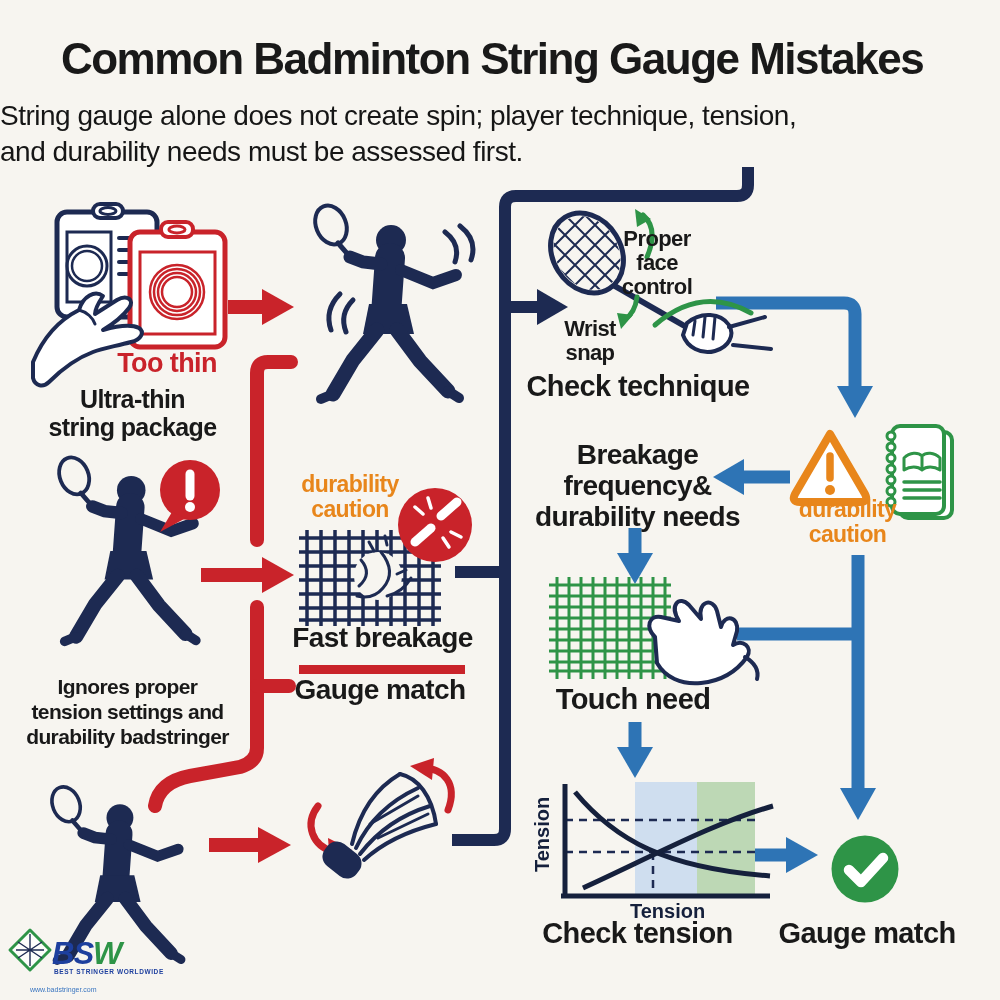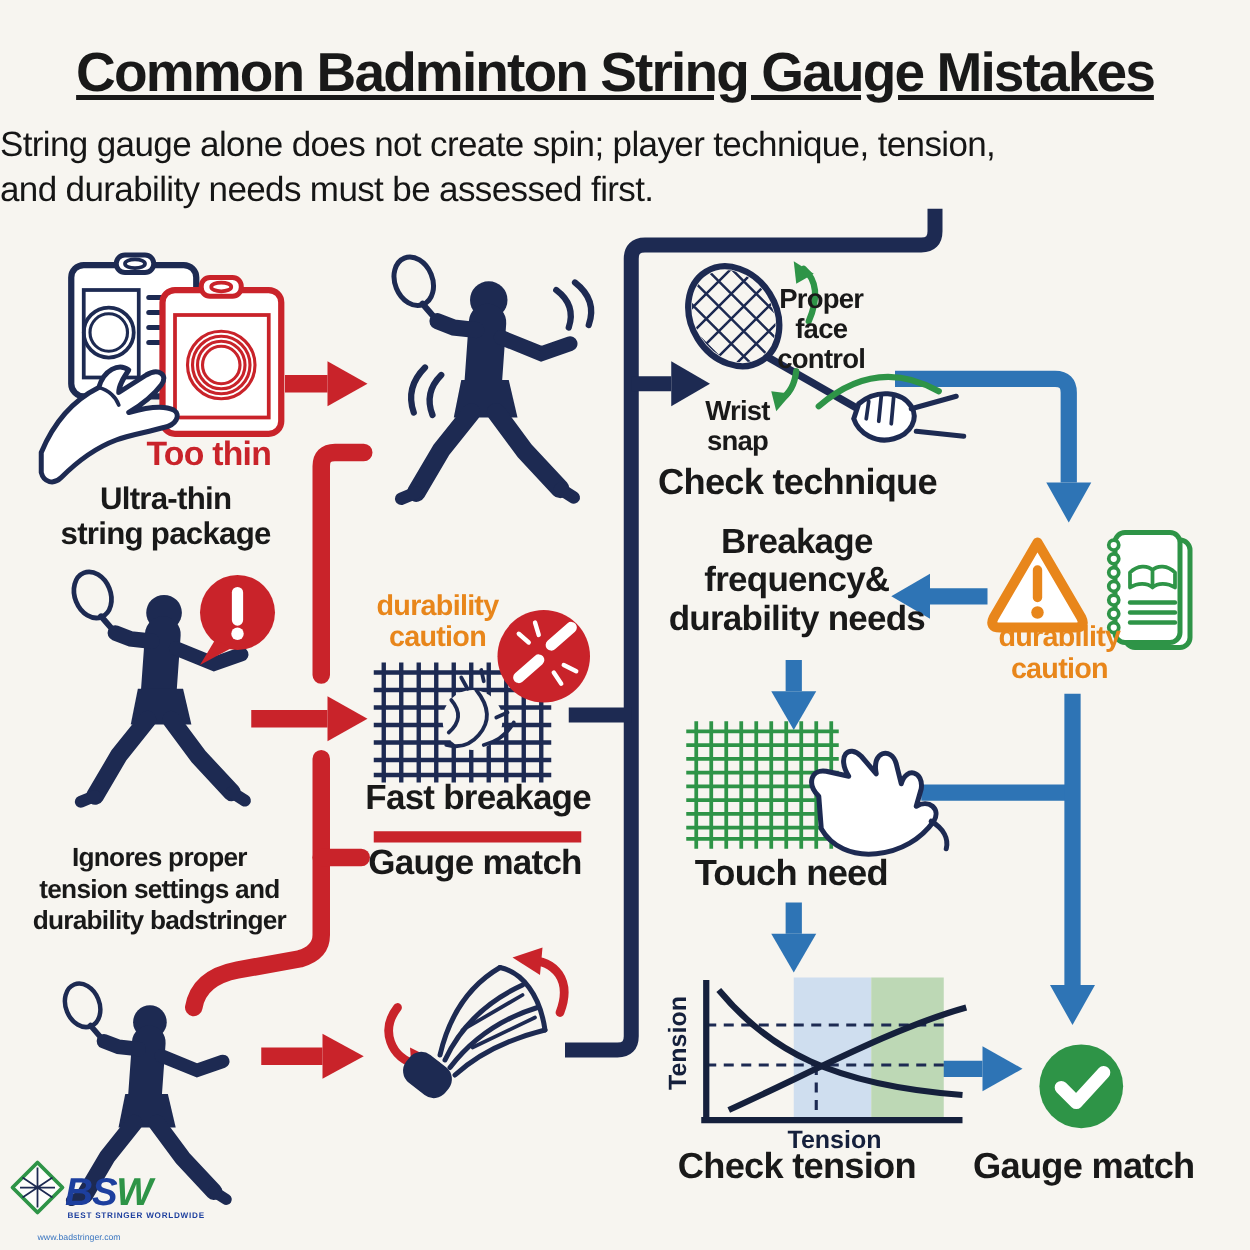--- a/index.html
+++ b/index.html
@@ -5,21 +5,21 @@
   html,body{margin:0;padding:0;}
   body{font-family:"Liberation Sans",sans-serif;background:#e9e9e9;}
   #stage{position:relative;width:1000px;height:1000px;background:#f7f5f0;overflow:hidden;margin:0 auto;}
   .abs{position:absolute;}
   svg{display:block;overflow:visible;}
   .label{position:absolute;font-weight:bold;color:var(--text);text-align:center;
          white-space:pre;letter-spacing:-0.6px;line-height:1.1;}
   .label.orange{color:var(--orange);text-align:center;}
   .label.red{color:var(--red);}
   #title{position:absolute;left:0;top:34px;width:984px;text-align:center;font-weight:bold;
-         font-size:44px;letter-spacing:-1.5px;color:var(--text);white-space:pre;text-decoration:underline;}
+         font-size:44px;letter-spacing:-1.5px;color:var(--text);white-space:pre;}
   #subtitle{position:absolute;left:0;top:98px;width:1000px;
          font-size:28px;color:#161616;white-space:pre;line-height:1.3;letter-spacing:-0.5px;}
   .navyline{stroke:var(--navy);fill:none;}
   .blueline{stroke:var(--blue);fill:none;}
   .redline{stroke:var(--red);fill:none;}
   .navyhead{fill:var(--navy);}
   .bluehead{fill:var(--blue);}
   .redhead{fill:var(--red);}
 </style>
 </head>
@@ -199,21 +199,21 @@
   <svg class="abs" style="left:152px;top:456px" width="78" height="82" viewBox="0 0 78 82">
     <circle cx="38" cy="34" r="30" fill="var(--red)"></circle>
     <path d="M20,56 L8,76 L34,62 Z" fill="var(--red)"></path>
     <line x1="38" y1="18" x2="38" y2="40" stroke="#fff" stroke-width="9" stroke-linecap="round"></line>
     <circle cx="38" cy="51" r="5" fill="#fff"></circle>
   </svg>
   <div class="label" style="left:10px;top:675px;width:235px;font-size:21px;line-height:1.18">Ignores proper
 tension settings and
 durability badstringer</div>
 
-  <div class="label" style="left:525px;top:418px;width:225px;font-size:28px">Breakage
+  <div class="label" style="left:525px;top:440px;width:225px;font-size:28px">Breakage
 frequency&amp;
 durability needs</div>
 
   <svg class="abs" style="left:786px;top:424px" width="88" height="88" viewBox="0 0 88 88">
     <path d="M44,10 L79,70 Q83,78 74,78 L14,78 Q5,78 9,70 Z" fill="#fff" stroke="var(--orange)" stroke-width="8" stroke-linejoin="round"></path>
     <line x1="44" y1="32" x2="44" y2="54" stroke="var(--orange)" stroke-width="7.5" stroke-linecap="round"></line>
     <circle cx="44" cy="66" r="5" fill="var(--orange)"></circle>
   </svg>
   <svg class="abs" style="left:876px;top:420px" width="82" height="105" viewBox="0 0 82 105">
     <rect x="24" y="12" width="52" height="86" rx="8" fill="#fff" stroke="var(--green)" stroke-width="4"></rect>

